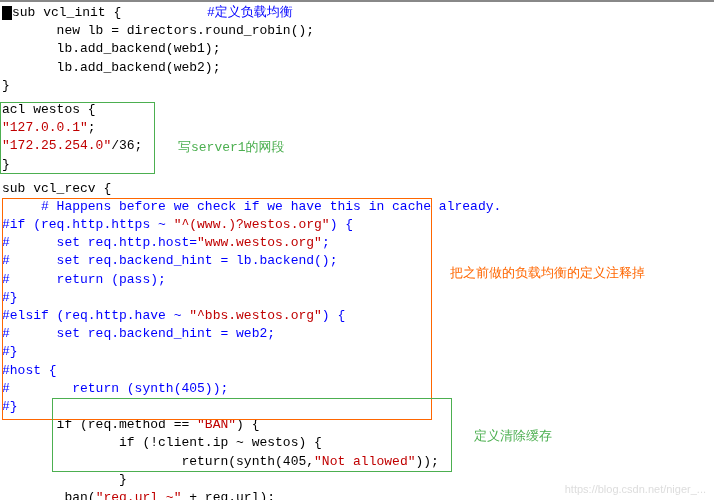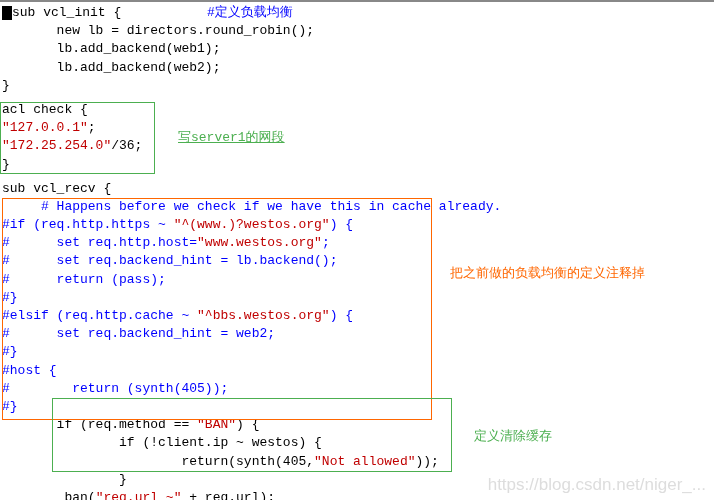--- a/index.html
+++ b/index.html
@@ -22,62 +22,62 @@
       border: 1px solid #4caf50;
       position: absolute;
     }
     .orange-box {
       border: 1px solid #ff6600;
       position: absolute;
     }
     .anno { position: absolute; font-size: 13px; }
     .anno-green { color: #4caf50; }
     .anno-orange { color: #ff6600; text-align: right; }
-    .watermark { position: absolute; bottom: 3px; right: 8px; color: #ddd; font-size: 17px; font-family: Arial, sans-serif; }
+    .watermark { position: absolute; bottom: 3px; right: 8px; color: #ddd; font-size: 11px; font-family: Arial, sans-serif; }
   </style>
 </head>
 <body>
 
 <div class="topbar"></div>
 
 <div class="code-line"><span class="cursor-block"></span><span>sub vcl_init {           </span><span class="blue">#定义负载均衡</span></div>
 <div class="code-line">       new lb = directors.round_robin();</div>
 <div class="code-line">       lb.add_backend(web1);</div>
 <div class="code-line">       lb.add_backend(web2);</div>
 <div class="code-line">}</div>
 <div style="height:6px"></div>
 
-<div class="code-line">acl check {</div>
+<div class="code-line">acl westos {</div>
 <div class="code-line"><span class="red">"127.0.0.1"</span><span>;</span></div>
 <div class="code-line"><span class="red">"172.25.254.0"</span><span>/36;</span></div>
 <div class="code-line">}</div>
 <div style="height:6px"></div>
 
 <div class="code-line">sub vcl_recv {</div>
 <div class="code-line blue">     # Happens before we check if we have this in cache already.</div>
 <div class="code-line blue"><span>#if (req.http.https ~ </span><span class="red">"^(www.)?westos.org"</span><span>) {</span></div>
 <div class="code-line blue"><span>#      set req.http.host=</span><span class="red">"www.westos.org"</span><span>;</span></div>
 <div class="code-line blue">#      set req.backend_hint = lb.backend();</div>
 <div class="code-line blue">#      return (pass);</div>
 <div class="code-line blue">#}</div>
-<div class="code-line blue"><span>#elsif (req.http.cache ~ </span><span class="red">"^bbs.westos.org"</span><span>) {</span></div>
+<div class="code-line blue"><span>#elsif (req.http.have ~ </span><span class="red">"^bbs.westos.org"</span><span>) {</span></div>
 <div class="code-line blue">#      set req.backend_hint = web2;</div>
 <div class="code-line blue">#}</div>
 <div class="code-line blue">#host {</div>
 <div class="code-line blue">#        return (synth(405));</div>
 <div class="code-line blue">#}</div>
 
 <div class="code-line"><span>       if (req.method == </span><span class="red">"BAN"</span><span>) {</span></div>
 <div class="code-line">               if (!client.ip ~ westos) {</div>
 <div class="code-line"><span>                       return(synth(405,</span><span class="red">"Not allowed"</span><span>));</span></div>
 <div class="code-line">               }</div>
 <div class="code-line"><span>        ban(</span><span class="red">"req.url ~"</span><span> + req.url);</span></div>
 
 <div class="green-box" style="left:0px; top:102px; width:155px; height:72px;"></div>
-<div class="anno anno-green" style="left:178px; top:129px;text-decoration:underline;">写server1的网段</div>
+<div class="anno anno-green" style="left:178px; top:139px;">写server1的网段</div>
 
 <div class="orange-box" style="left:2px; top:198px; width:430px; height:222px;"></div>
 <div class="anno anno-orange" style="left:450px; top:265px;">把之前做的负载均衡的定义注释掉</div>
 
 <div class="green-box" style="left:52px; top:398px; width:400px; height:74px;"></div>
 <div class="anno anno-green" style="left:474px; top:428px;">定义清除缓存</div>
 
 <div class="watermark">https://blog.csdn.net/niger_...</div>
 
 </body></html>

